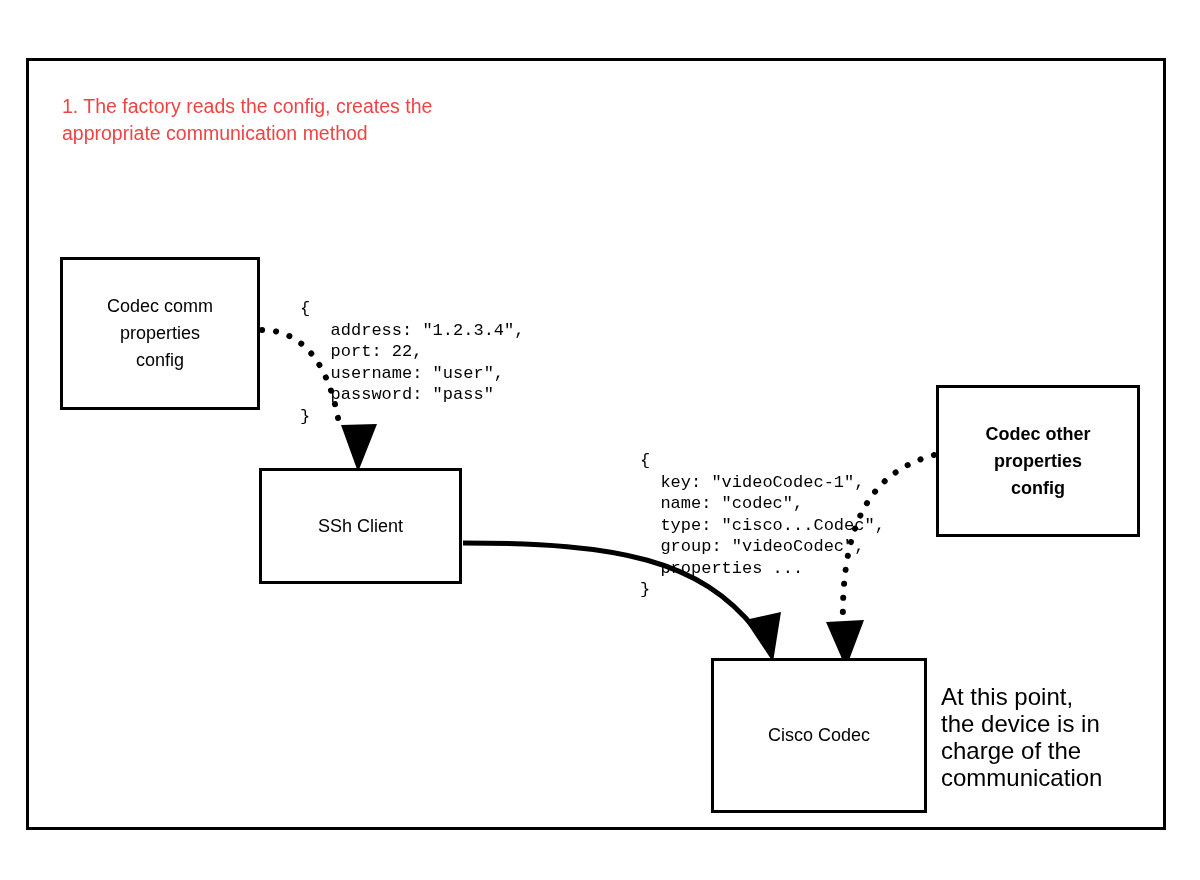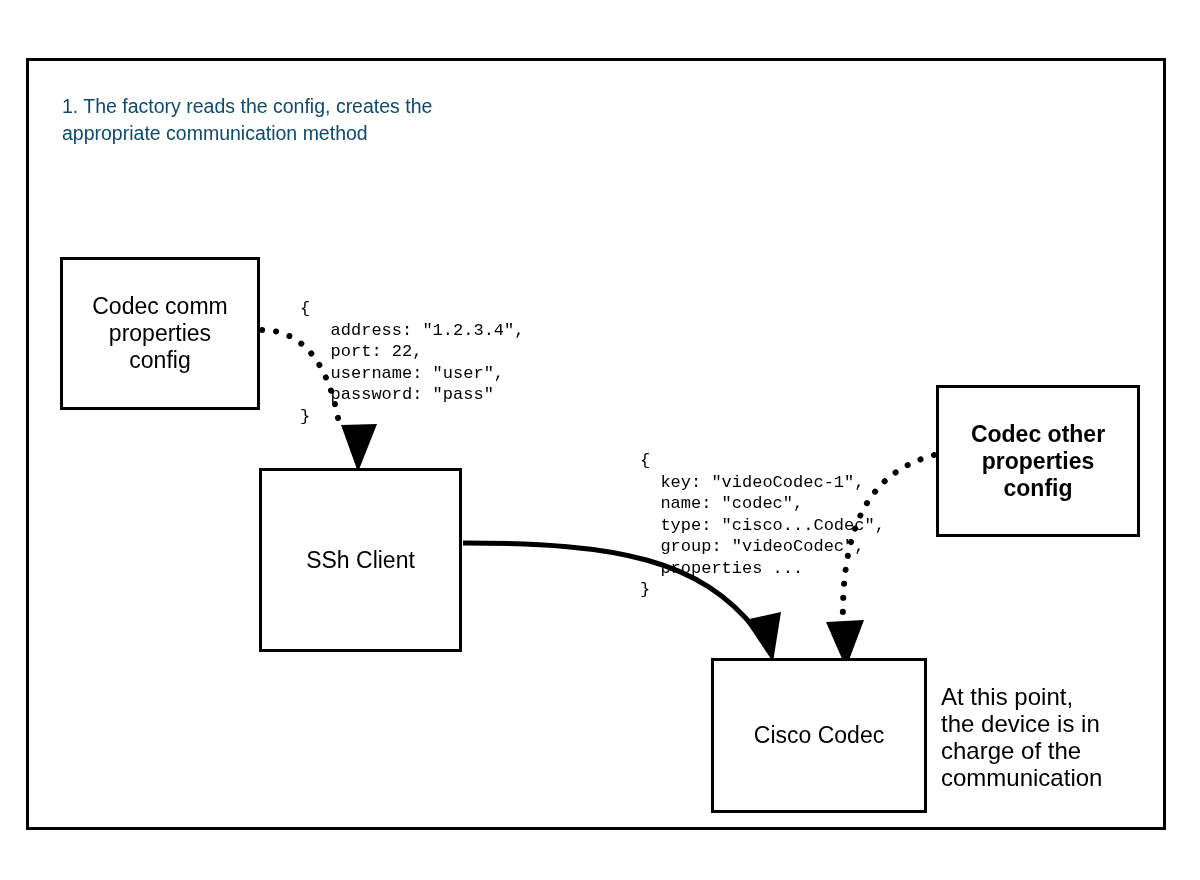--- a/index.html
+++ b/index.html
@@ -25,42 +25,42 @@
     top: 58px;
     width: 1140px;
     height: 772px;
     border: 3px solid #000000;
     box-sizing: border-box;
   }
   .note {
     position: absolute;
     font-size: 19.5px;
     line-height: 27px;
-    color: #0c4a6e;
+    color: #ef4444;
     white-space: pre-line;
   }
   #note-1 { left: 62px; top: 93px; width: 440px; }
   #note-2 { left: 665px; top: 93px; width: 450px; }
 
   .box {
     position: absolute;
     border: 3px solid #000000;
     box-sizing: border-box;
     background: #ffffff;
     display: flex;
     align-items: center;
     justify-content: center;
     text-align: center;
-    font-size: 23px;
+    font-size: 18px;
     line-height: 27px;
     white-space: pre-line;
     z-index: 3;
   }
   #box-codec-comm-config { left: 60px; top: 257px; width: 200px; height: 153px; }
-  #box-ssh-client       { left: 259px; top: 468px; width: 203px; height: 184px; }
+  #box-ssh-client       { left: 259px; top: 468px; width: 203px; height: 116px; }
   #box-codec-other-config { left: 936px; top: 385px; width: 204px; height: 152px; font-weight: bold; }
   #box-cisco-codec      { left: 711px; top: 658px; width: 216px; height: 155px; }
 
   .code {
     position: absolute;
     font-family: "Liberation Mono", monospace;
     font-size: 17px;
     line-height: 21.5px;
     white-space: pre;
     color: #000000;

